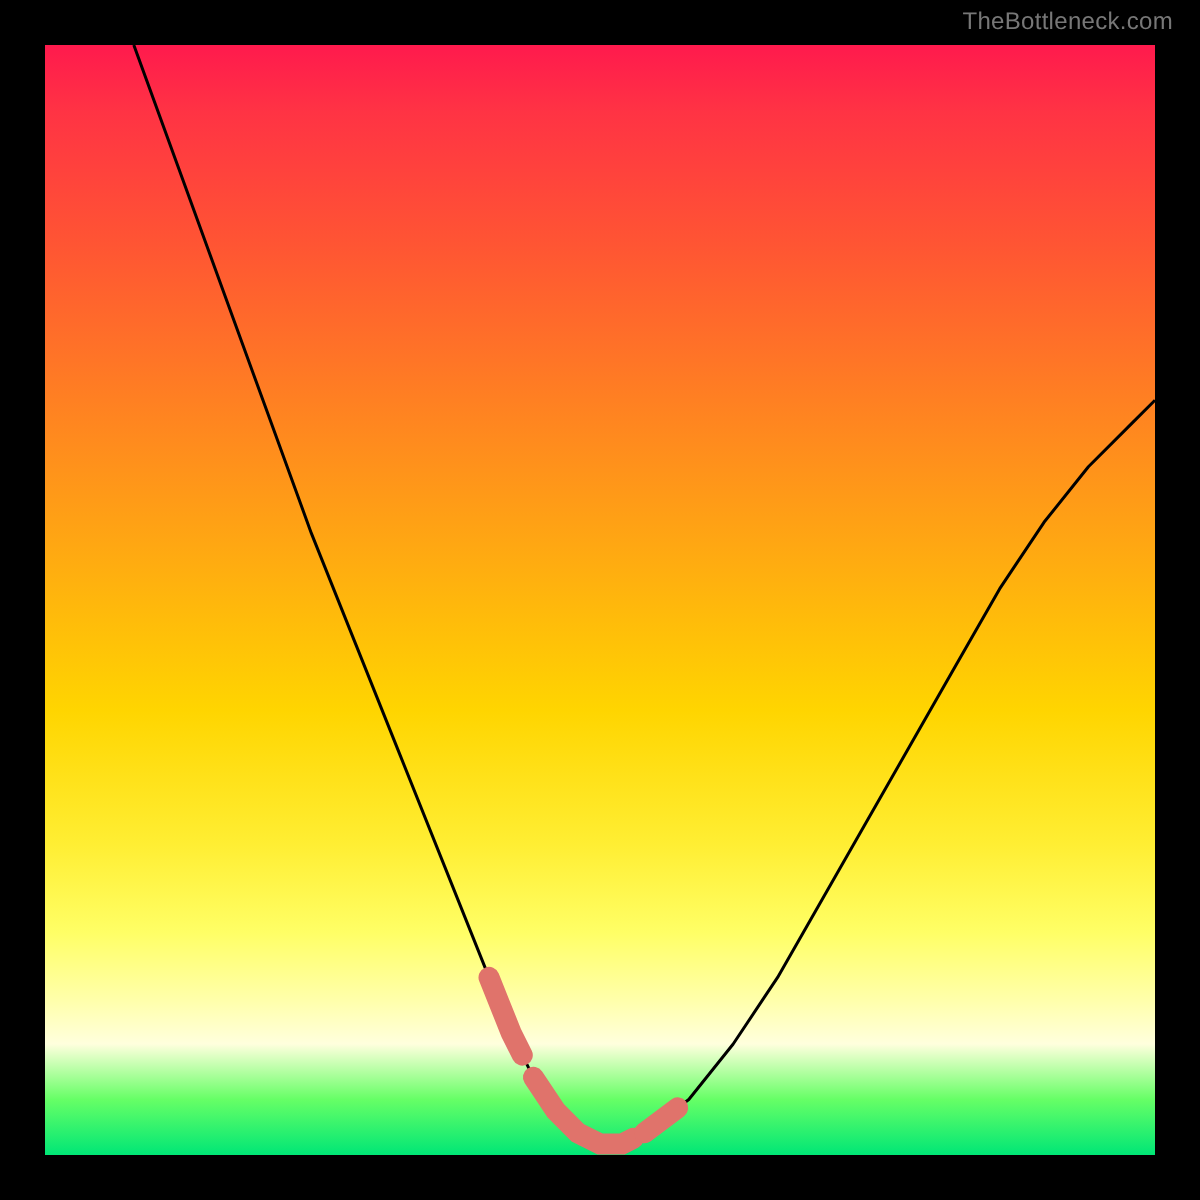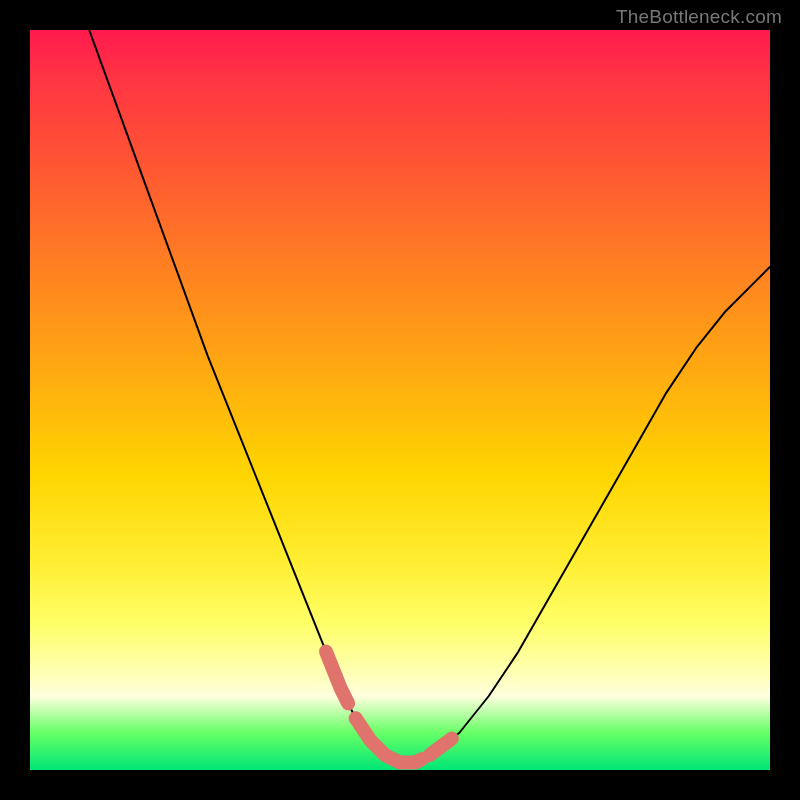--- a/index.html
+++ b/index.html
@@ -37,21 +37,21 @@
       #ffffdd 90%,
       #66ff66 95%,
       #00e676 100%
     );
   }
   .watermark {
     position: absolute;
     top: 6px;
     right: 18px;
     font-family: Arial, Helvetica, sans-serif;
-    font-size: 19px;
+    font-size: 16px;
     color: #777;
     letter-spacing: 0.2px;
     font-weight: 500;
   }
   svg.curve {
     position: absolute;
     left: 0;
     top: 0;
     width: 740px;
     height: 740px;

